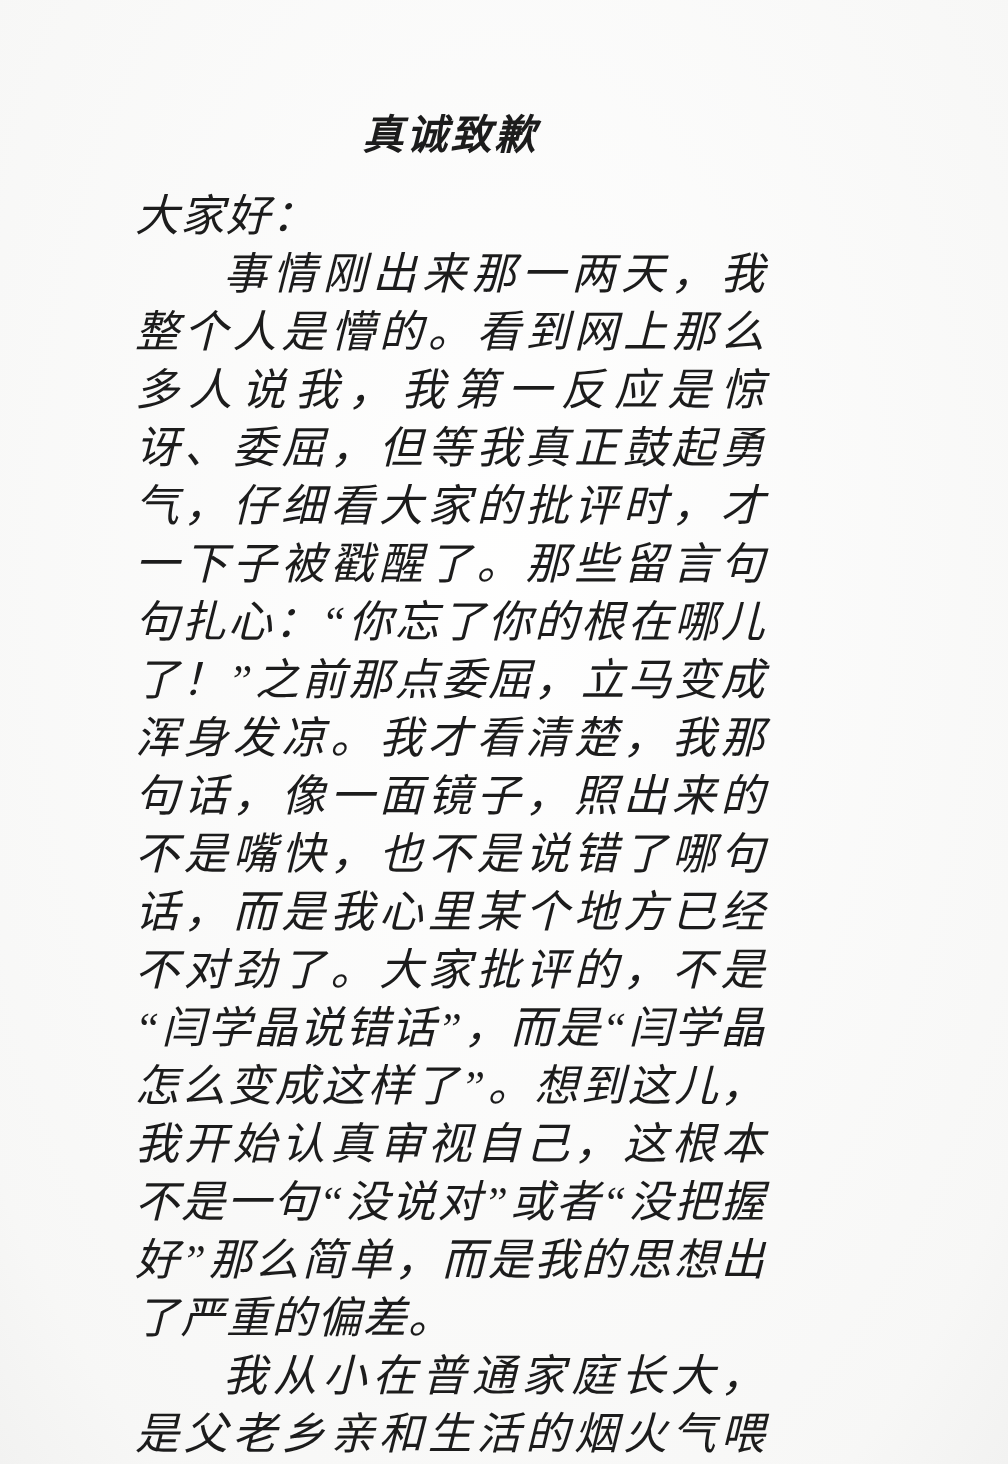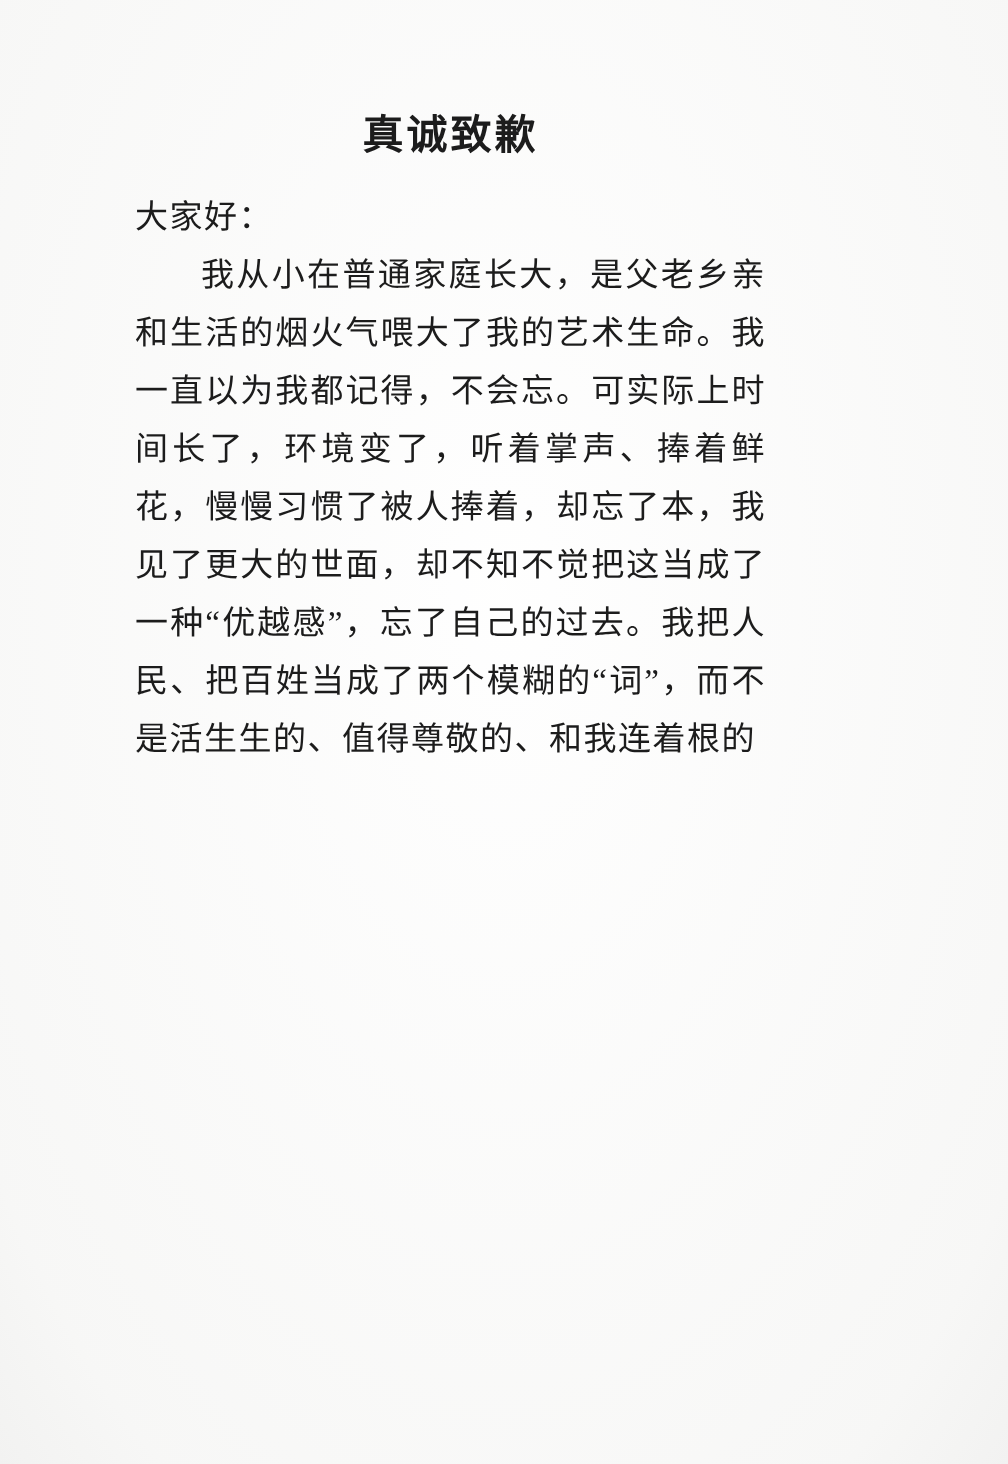--- a/index.html
+++ b/index.html
@@ -24,32 +24,33 @@
     pointer-events: none;
   }
   .page {
     position: absolute;
     top: 0;
     left: 0;
     width: 880px;
     height: 1464px;
     box-sizing: border-box;
     padding: 108px 114px 0 135px;
+    font-style: italic;
   }
   .doc-title {
     margin: 0 0 26px 0;
     font-size: 41px;
     line-height: 54px;
     font-weight: bold;
     text-align: center;
     letter-spacing: 3px;
   }
   .doc-body p {
     margin: 0;
-    font-size: 33px;
+    font-size: 44px;
     line-height: 58px;
     letter-spacing: 1.5px;
     text-align: justify;
     text-justify: inter-character;
     word-break: break-all;
   }
   .doc-body p.indent {
     text-indent: 2em;
   }
 </style>
@@ -58,16 +59,17 @@
 
 <div class="scan-surface"></div>
 
 <div class="page">
   <h1 class="doc-title">真诚致歉</h1>
 
   <div class="doc-body">
     <p class="salutation">大家好：</p>
 
 
+    <p class="indent">事情刚出来那一两天，我整个人是懵的。看到网上那么多人说我，我第一反应是惊讶、委屈，但等我真正鼓起勇气，仔细看大家的批评时，才一下子被戳醒了。那些留言句句扎心：“你忘了你的根在哪儿了！”之前那点委屈，立马变成浑身发凉。我才看清楚，我那句话，像一面镜子，照出来的不是嘴快，也不是说错了哪句话，而是我心里某个地方已经不对劲了。大家批评的，不是“闫学晶说错话”，而是“闫学晶怎么变成这样了”。想到这儿，我开始认真审视自己，这根本不是一句“没说对”或者“没把握好”那么简单，而是我的思想出了严重的偏差。</p>
 
     <p class="indent">我从小在普通家庭长大，是父老乡亲和生活的烟火气喂大了我的艺术生命。我一直以为我都记得，不会忘。可实际上时间长了，环境变了，听着掌声、捧着鲜花，慢慢习惯了被人捧着，却忘了本，我见了更大的世面，却不知不觉把这当成了一种“优越感”，忘了自己的过去。我把人民、把百姓当成了两个模糊的“词”，而不是活生生的、值得尊敬的、和我连着根的</p>
   </div>
 </div>
 
 </body></html>

